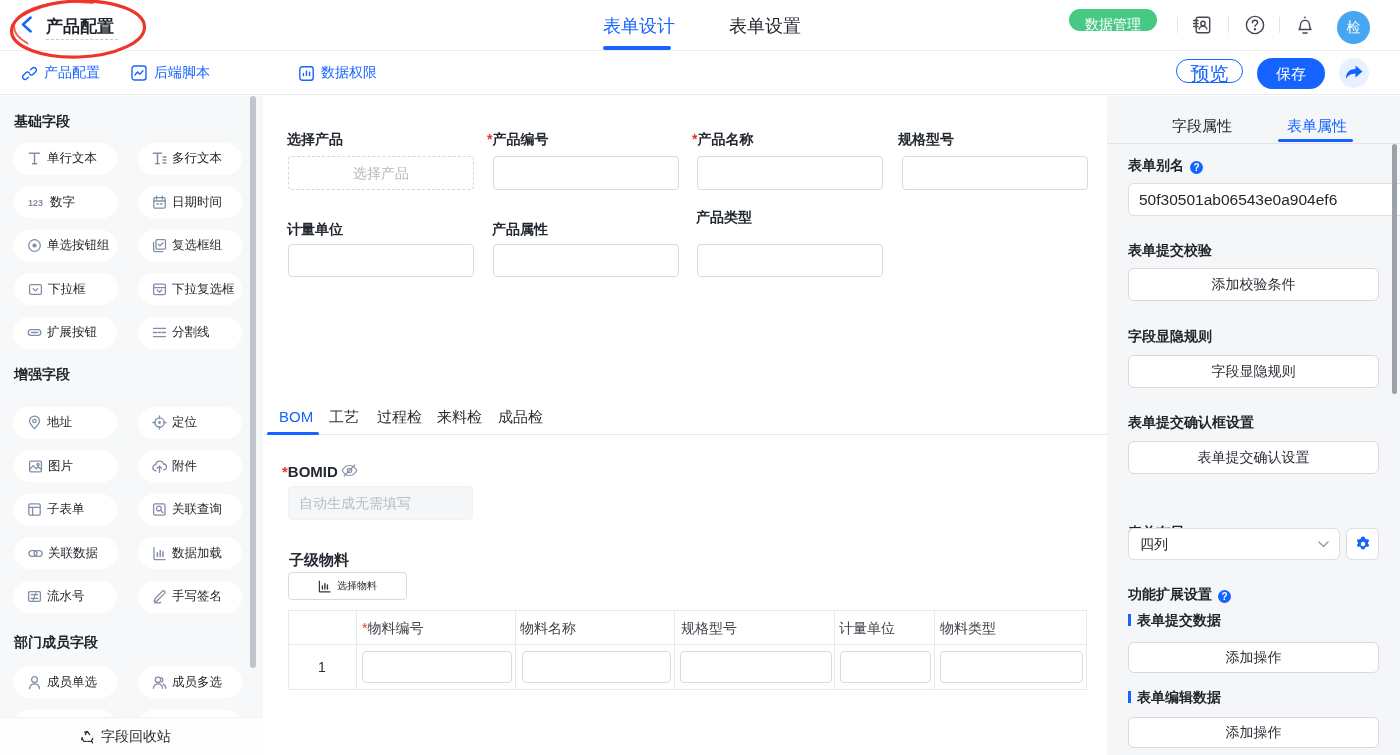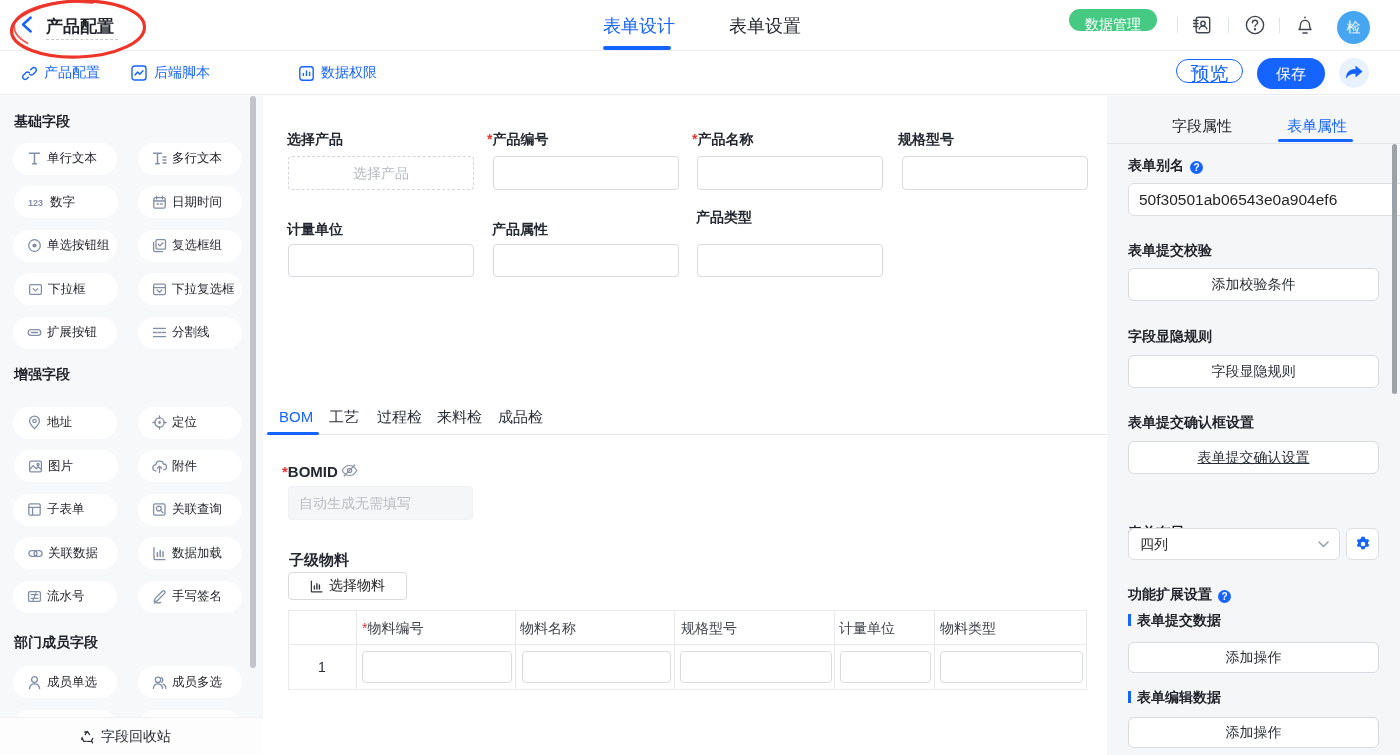--- a/index.html
+++ b/index.html
@@ -40,21 +40,21 @@
 .canvas { position:absolute; left:264px; top:96px; width:843px; height:659px; background:#fff; }
 .flabel { position:absolute; font-size:14px; font-weight:bold; color:#242830; white-space:nowrap; }
 .req { color:#e3372e; }
 .finput { position:absolute; width:186px; height:34px; border:1px solid #d9dbde; border-radius:4px; background:#fff; }
 .fdashed { position:absolute; width:186px; height:34px; border:1px dashed #d4d6d9; border-radius:4px; background:#fff; color:#b4b8bf; font-size:14px; text-align:center; line-height:32px; }
 .btab { position:absolute; top:312px; font-size:15px; color:#2a2e36; }
 .btab.active { color:#1664ff; }
 .btab-line { position:absolute; left:3px; top:336px; width:52px; height:3px; background:#1664ff; border-radius:1.5px; }
 .bdiv { position:absolute; left:0; top:338px; width:843px; height:1px; background:#e6e8ea; }
 .dis-input { position:absolute; left:24px; top:390px; width:185px; height:34px; background:#f5f6f7; border:1px solid #f0f1f2; border-radius:4px; color:#b9bdc4; font-size:14px; line-height:32px; padding-left:10px; }
-.btn-pick { position:absolute; left:24px; top:476px; width:119px; height:28px; border:1px solid #d8dadc; border-radius:4px; background:#fff; display:flex; align-items:center; justify-content:center; gap:6px; font-size:14px; color:#262626; }
+.btn-pick { position:absolute; left:24px; top:476px; width:119px; height:28px; border:1px solid #d8dadc; border-radius:4px; background:#fff; display:flex; align-items:center; justify-content:center; gap:6px; font-size:10px; color:#262626; }
 
 
 .mtable { position:absolute; left:24px; top:514px; width:799px; height:80px; }
 .mtable .hrow { position:absolute; left:0; top:0; width:799px; height:35px; border:1px solid #e9eaec; }
 .mtable .brow { position:absolute; left:0; top:35px; width:799px; height:45px; border:1px solid #e9eaec; border-top:none; }
 .vline { position:absolute; top:0; width:1px; background:#e9eaec; }
 .thead-txt { position:absolute; top:10px; font-size:14px; color:#41464c; white-space:nowrap; }
 .tinput { position:absolute; top:41px; height:32px; border:1px solid #d9dbde; border-radius:4px; background:#fff; }
 
 
@@ -380,21 +380,21 @@
   <div class="rtab active" style="left:180px;">表单属性</div>
   <div class="rtab-line"></div>
   <div class="rdiv"></div>
   <div class="rlabel" style="top:61px;">表单别名<span class="qmark">?</span></div>
   <div class="rinput" style="top:87px;">50f30501ab06543e0a904ef6</div>
   <div class="rlabel" style="top:146px;">表单提交校验</div>
   <div class="rbtn" style="top:172px;">添加校验条件</div>
   <div class="rlabel" style="top:232px;">字段显隐规则</div>
   <div class="rbtn" style="top:259px;">字段显隐规则</div>
   <div class="rlabel" style="top:318px;">表单提交确认框设置</div>
-  <div class="rbtn" style="top:345px;text-decoration:underline;">表单提交确认设置</div>
+  <div class="rbtn" style="top:345px;">表单提交确认设置</div>
   <div class="rlabel" style="top:428px;">表单布局</div>
   <div style="position:absolute; left:21px; top:432px; width:212px; height:32px; background:#fff; border:1px solid #dcdee2; border-radius:6px; font-size:14px; color:#262626; line-height:30px; padding-left:11px;">四列<svg style="position:absolute; right:10px; top:12px;" width="11" height="7" viewBox="0 0 11 7" fill="none" stroke="#9aa0a8" stroke-width="1.5">
         <path d="M1 1 l4.5 4.5 L10 1" stroke-linecap="round" stroke-linejoin="round"></path>
       </svg></div>
   <div style="position:absolute; left:239px; top:432px; width:33px; height:32px; background:#fff; border:1px solid #dcdee2; border-radius:6px; display:flex; align-items:center; justify-content:center;">
       <svg width="16" height="16" viewBox="0 0 16 16" fill="#1664ff">
         <path d="M8 0.6 l1.7 0.5 l0.5 1.7 a5.6 5.6 0 0 1 1.2 0.7 l1.7-0.4 l1.1 1.9 l-1.2 1.3 a5.6 5.6 0 0 1 0 1.4 l1.2 1.3 l-1.1 1.9 l-1.7-0.4 a5.6 5.6 0 0 1-1.2 0.7 l-0.5 1.7 l-1.7 0.5 l-1.7-0.5 l-0.5-1.7 a5.6 5.6 0 0 1-1.2-0.7 l-1.7 0.4 l-1.1-1.9 l1.2-1.3 a5.6 5.6 0 0 1 0-1.4 l-1.2-1.3 l1.1-1.9 l1.7 0.4 a5.6 5.6 0 0 1 1.2-0.7 l0.5-1.7 Z M8 5.7 a2.3 2.3 0 1 0 0 4.6 a2.3 2.3 0 0 0 0-4.6 Z"></path>
       </svg>
     </div>
   <div class="rlabel" style="top:490px;">功能扩展设置<span class="qmark">?</span></div>

